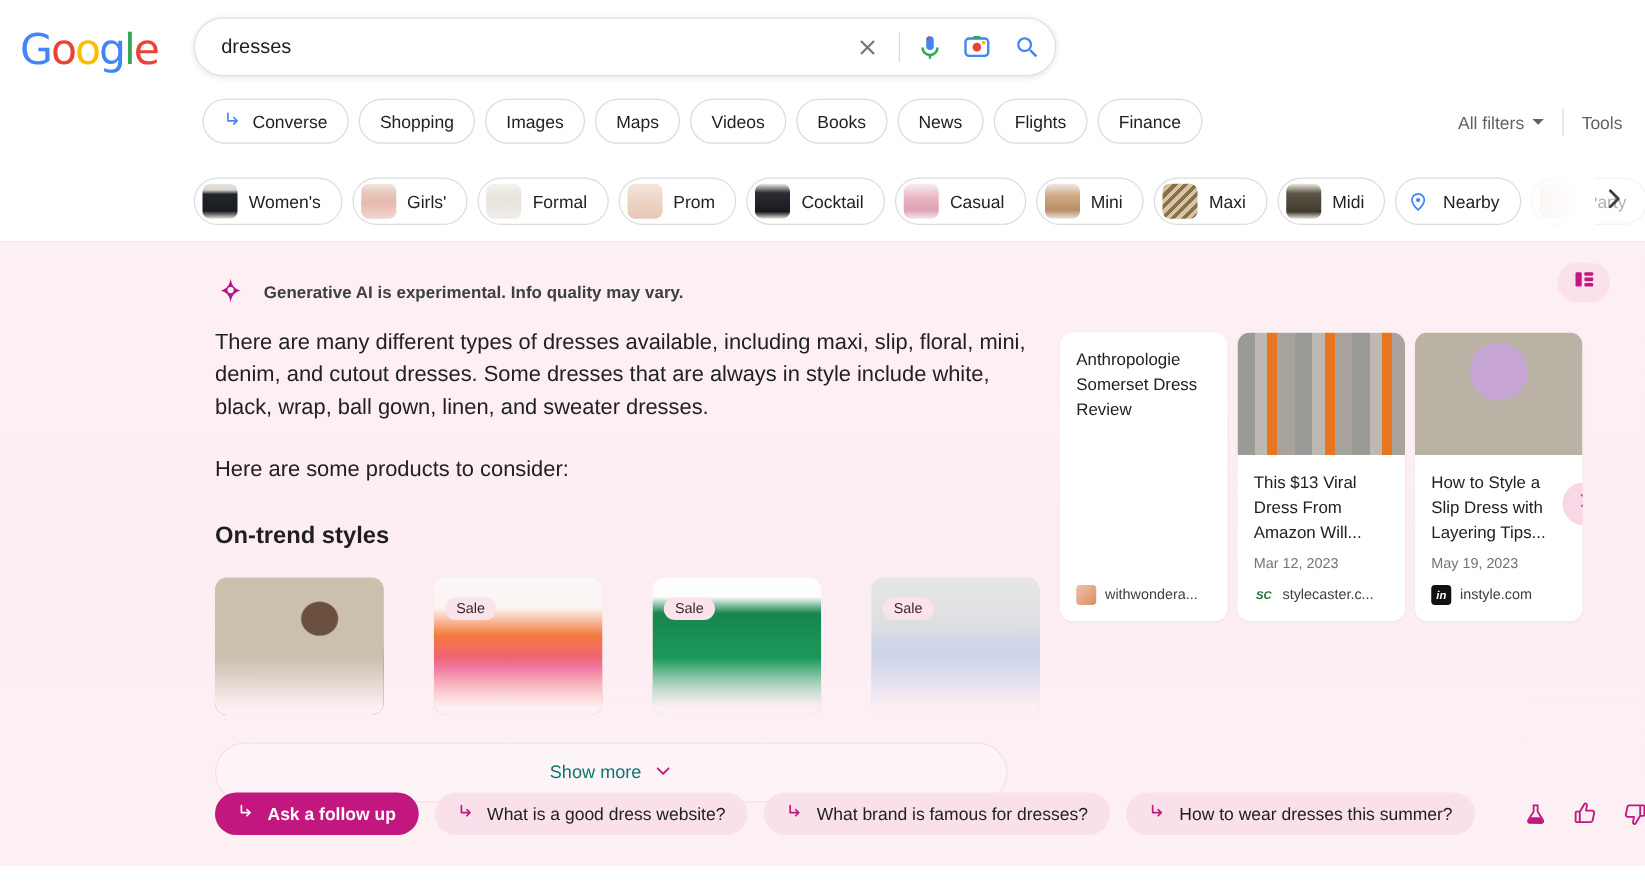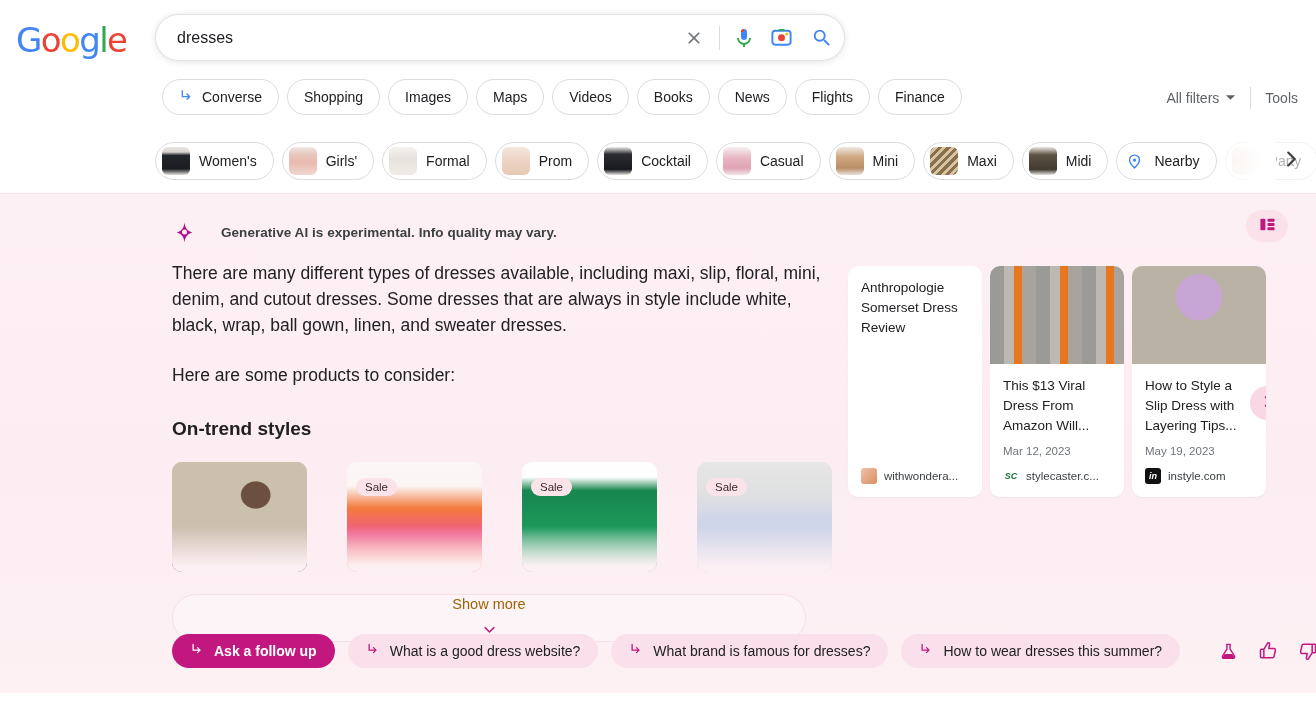--- a/index.html
+++ b/index.html
@@ -75,21 +75,21 @@
     background:linear-gradient(to right, rgba(255,255,255,0), #fff 78%);
     pointer-events:none;
   }
 
   
   .ai-panel {
     position:absolute; left:0; top:193px; width:1316px; height:500px;
     background:linear-gradient(180deg,#fdf0f4 0%, #fcedf2 55%, #fdf1f4 100%);
     border-top:1px solid #f7e2e9;
   }
-  .ai-head { position:absolute; left:172px; top:24px; display:flex; align-items:center; gap:24px;text-align:center;}
+  .ai-head { position:absolute; left:172px; top:24px; display:flex; align-items:center; gap:14px;text-align:center;}
   .ai-head-txt { font-size:13.5px; color:#3c4043; font-weight:600; letter-spacing:.05px;}
   .view-toggle {
     position:absolute; right:28px; top:16px; width:42px; height:32px; border-radius:16px;
     background:#fbe2ea; display:flex; align-items:center; justify-content:center; cursor:pointer;
   }
 
   .ai-body { position:absolute; left:172px; top:66px; width:660px; }
   .para { font-size:17.5px; line-height:26px; color:#202124; }
   .para.second { margin-top:24px; }
   .sect-title { font-size:19px; font-weight:700; color:#1f1f1f; margin-top:30px; }
@@ -105,21 +105,21 @@
     background:linear-gradient(to bottom, rgba(253,240,244,0), #fdf0f4 88%);
   }
   .sale-badge {
     position:absolute; left:9px; top:16px; padding:3px 9px; border-radius:10px;
     background:#fbe3ea; color:#3c2830; font-size:11.5px; z-index:3;
   }
 
   .showmore {
     margin-top:22px; width:634px; height:48px; border:1px solid #f6dfe7; border-radius:25px;
     background:#fdf4f7; display:flex; align-items:center; justify-content:center; gap:10px;
-    font-size:14.5px; color:#a16207; cursor:pointer;flex-direction:column;
+    font-size:14.5px; color:#0f766e; cursor:pointer;
   }
 
   .followrow { position:absolute; left:172px; top:440px; display:flex; align-items:center; gap:13px; }
   .fu-btn {
     height:34px; padding:0 18px; border-radius:17px; display:flex; align-items:center; gap:9px;
     font-size:14px; cursor:pointer; white-space:nowrap;
   }
   .fu-primary { background:#c2177f; color:#fff; font-weight:600; }
   .fu-sugg { background:#fae0ea; color:#202124; }
   .fb-icons { display:flex; align-items:center; gap:20px; margin-left:26px; }

